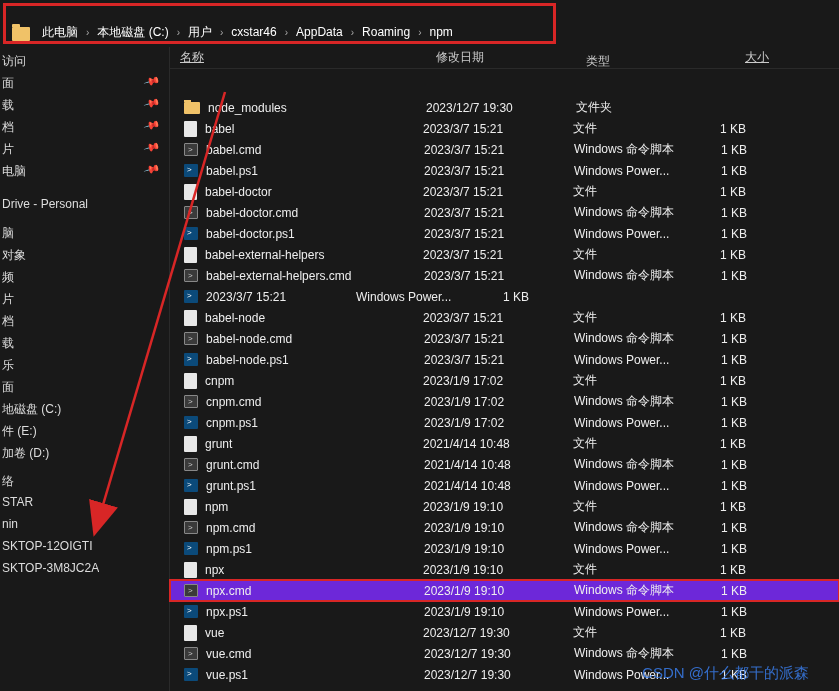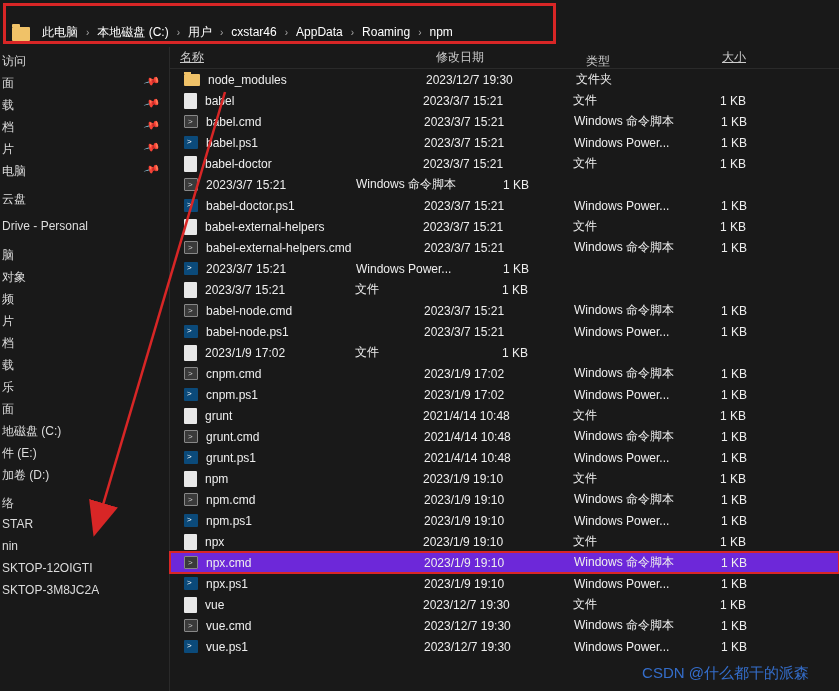--- a/index.html
+++ b/index.html
@@ -55,23 +55,23 @@
     .columns {
       display: flex; height: 22px;
       border-bottom: 1px solid #2a2a2a;
       color: #ccc; font-size: 12px;
       align-items: center;
     }
     .col { padding-left: 10px; }
     .c-name { width: 256px; text-decoration: underline; }
     .c-date { width: 150px; }
     .c-type { width: 113px; margin-top: 8px; }
-    .c-size { width: 80px; text-align: center; text-decoration: underline; }
-
-    .filelist { position: relative; }
+    .c-size { width: 80px; text-align: right; text-decoration: underline; }
+
+    .filelist { position: relative; margin-top: 28px; }
     .row {
       display: flex; align-items: center;
       height: 21px; padding: 0;
       color: #eee;
     }
     .row.selected { background: #6d28d9; }
     .row.hl { outline: 2px solid #d82626; outline-offset: -1px; }
     .ficon {
       width: 16px; height: 16px;
       margin-left: 14px; margin-right: 8px;
@@ -130,23 +130,20 @@
     </div>
     <div class="side-item">
       <span class="side-label">片</span>
       <span class="pin">📌</span>
     </div>
     <div class="side-item">
       <span class="side-label">电脑</span>
       <span class="pin">📌</span>
     </div>
     <div class="side-spacer"></div>
-    <div class="side-item">
-      <span class="side-label">云盘</span>
-    </div>
     <div class="side-spacer"></div>
     <div class="side-item">
       <span class="side-label">Drive - Personal</span>
     </div>
     <div class="side-spacer"></div>
     <div class="side-item">
       <span class="side-label">脑</span>
     </div>
     <div class="side-item">
       <span class="side-label">对象</span>
@@ -234,20 +231,21 @@
       </div>
       <div class="row">
         <span class="ficon file"></span>
         <span class="n-name">babel-doctor</span>
         <span class="n-date">2023/3/7 15:21</span>
         <span class="n-type">文件</span>
         <span class="n-size">1 KB</span>
       </div>
       <div class="row">
         <span class="ficon cmd"></span>
+        <span class="n-name">babel-doctor.cmd</span>
         <span class="n-date">2023/3/7 15:21</span>
         <span class="n-type">Windows 命令脚本</span>
         <span class="n-size">1 KB</span>
       </div>
       <div class="row">
         <span class="ficon ps1"></span>
         <span class="n-name">babel-doctor.ps1</span>
         <span class="n-date">2023/3/7 15:21</span>
         <span class="n-type">Windows Power...</span>
         <span class="n-size">1 KB</span>
@@ -267,40 +265,42 @@
         <span class="n-size">1 KB</span>
       </div>
       <div class="row">
         <span class="ficon ps1"></span>
         <span class="n-date">2023/3/7 15:21</span>
         <span class="n-type">Windows Power...</span>
         <span class="n-size">1 KB</span>
       </div>
       <div class="row">
         <span class="ficon file"></span>
+        <span class="n-name">babel-node</span>
         <span class="n-date">2023/3/7 15:21</span>
         <span class="n-type">文件</span>
         <span class="n-size">1 KB</span>
       </div>
       <div class="row">
         <span class="ficon cmd"></span>
         <span class="n-name">babel-node.cmd</span>
         <span class="n-date">2023/3/7 15:21</span>
         <span class="n-type">Windows 命令脚本</span>
         <span class="n-size">1 KB</span>
       </div>
       <div class="row">
         <span class="ficon ps1"></span>
         <span class="n-name">babel-node.ps1</span>
         <span class="n-date">2023/3/7 15:21</span>
         <span class="n-type">Windows Power...</span>
         <span class="n-size">1 KB</span>
       </div>
       <div class="row">
         <span class="ficon file"></span>
+        <span class="n-name">cnpm</span>
         <span class="n-date">2023/1/9 17:02</span>
         <span class="n-type">文件</span>
         <span class="n-size">1 KB</span>
       </div>
       <div class="row">
         <span class="ficon cmd"></span>
         <span class="n-name">cnpm.cmd</span>
         <span class="n-date">2023/1/9 17:02</span>
         <span class="n-type">Windows 命令脚本</span>
         <span class="n-size">1 KB</span>

